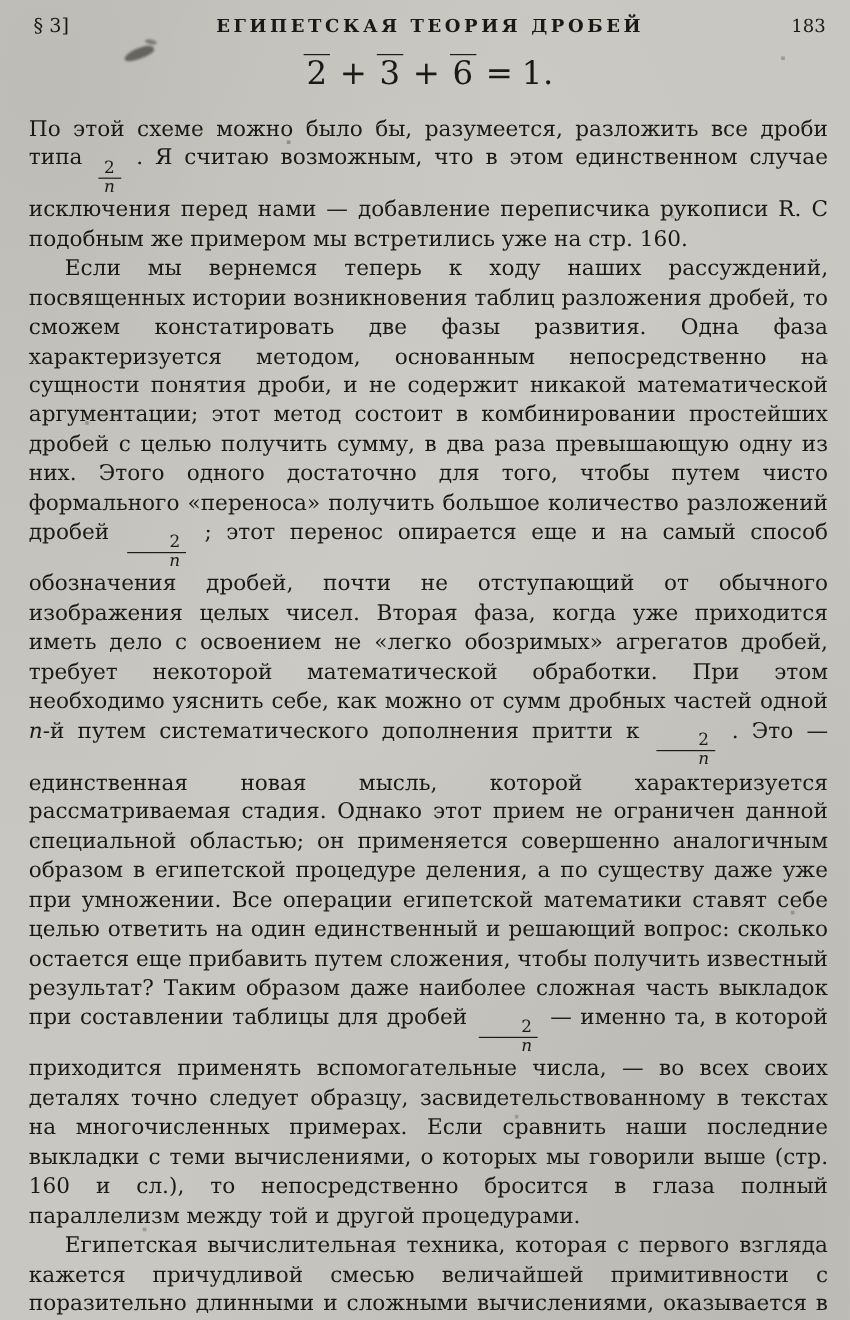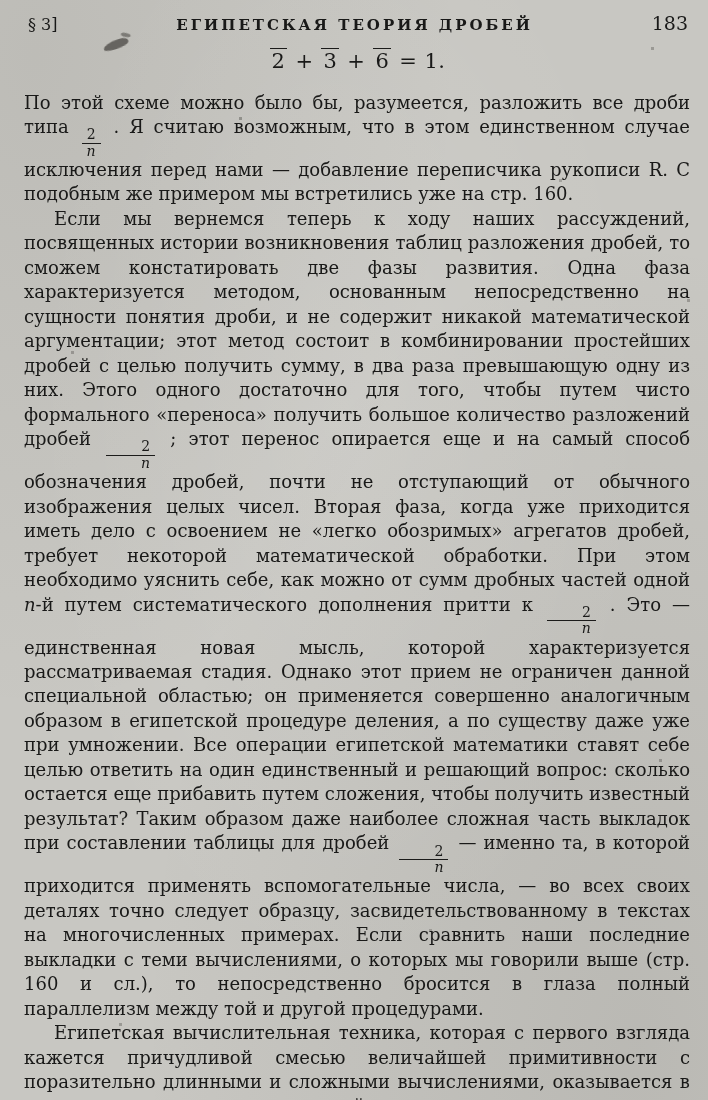--- a/index.html
+++ b/index.html
@@ -15,29 +15,29 @@
     position: relative;
   }
   .page { padding: 10px 18px 0 24px; position: relative; }
 
   .running-header {
     display: flex; justify-content: space-between; align-items: baseline;
     padding: 2px 2px 0 4px;
   }
   .section-mark { font-size: 16px; }
   .running-title { font-size: 15px; font-weight: bold; letter-spacing: 3px; text-align: center; }
-  .page-number { font-size: 19px; }
+  .page-number { font-size: 15px; }
 
   .body-text { font-size: 18px; line-height: 1.36; text-align: justify; }
   .body-text p { margin: 0; }
   .first-para { margin-top: 24px; }
   .indent { text-indent: 30px; }
 
   .formula {
-    text-align: center; font-size: 21px; margin: 13px 0 15px; letter-spacing: 0.5px;
+    text-align: center; font-size: 27px; margin: 13px 0 15px; letter-spacing: 0.5px;
   }
   .ov { border-top: 1.7px solid #1b1b1a; padding: 2px 2px 0; margin: 0 1px; display: inline-block; line-height: 1; }
   .op { margin: 0 7px; }
 
   .frac {
     display: inline-flex; flex-direction: column; align-items: center;
     vertical-align: -0.45em; line-height: 0.95; font-size: 0.78em; margin: 0 3px;
   }
   .frac .num { padding: 0 5px 1px; }
   .frac .den { border-top: 1.4px solid #1b1b1a; padding: 1px 5px 0; font-style: italic; }

